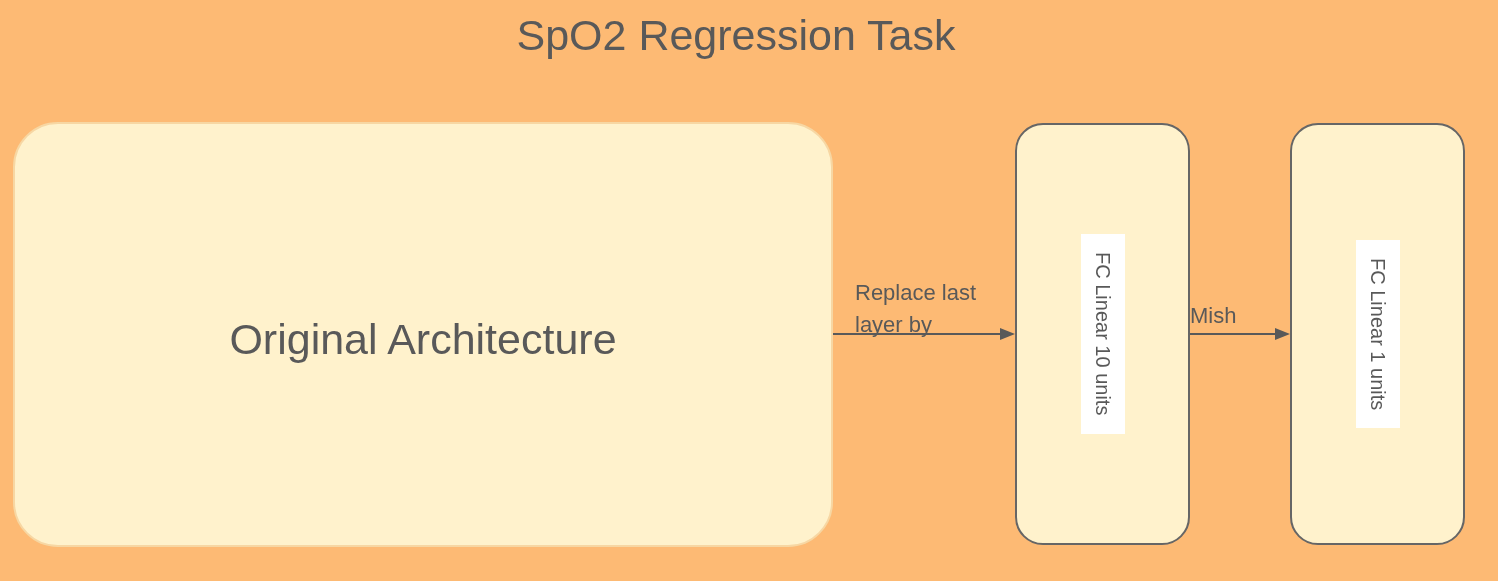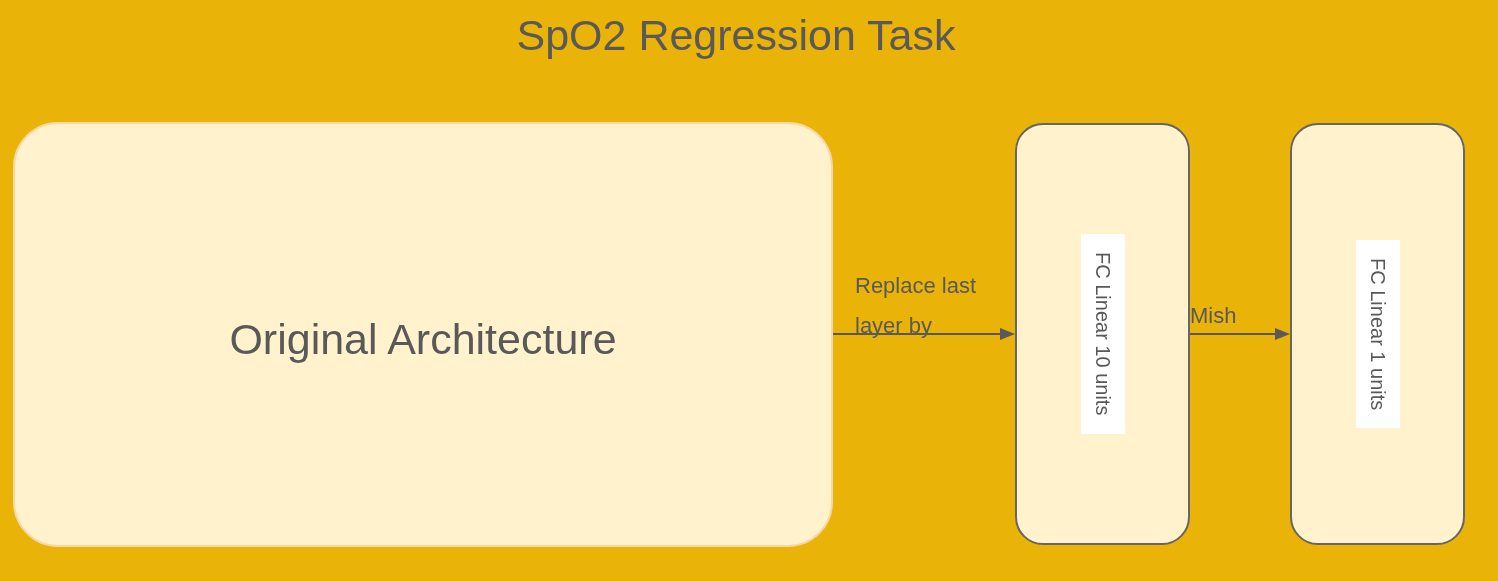--- a/index.html
+++ b/index.html
@@ -10,21 +10,21 @@
     --text: #595959;
   }
   * { box-sizing: border-box; }
   html, body { margin: 0; padding: 0; background: #ffffff; }
   body { font-family: "Liberation Sans", sans-serif; }
 
   .canvas {
     position: relative;
     width: 1498px;
     height: 581px;
-    background: #eab308;
+    background: #fdba74;
     overflow: hidden;
   }
 
   .title {
     position: absolute;
     left: 0;
     top: 10px;
     width: 1472px;
     text-align: center;
     font-size: 43px;
@@ -93,23 +93,23 @@
   }
   .arrowhead-1 { left: 1000px; }
   .arrowhead-2 { left: 1275px; }
 
   .edge-label {
     position: absolute;
     color: var(--text);
     font-size: 22px;
   }
   .edge-label-replace {
-    left: 855px; top: 266px;
+    left: 855px; top: 277px;
     width: 150px;
-    line-height: 40px;
+    line-height: 32px;
   }
   .edge-label-mish {
     left: 1190px; top: 303px;
     width: 87px;
     text-align: left;
     line-height: 26px;
   }
 </style>
 </head>
 <body>

